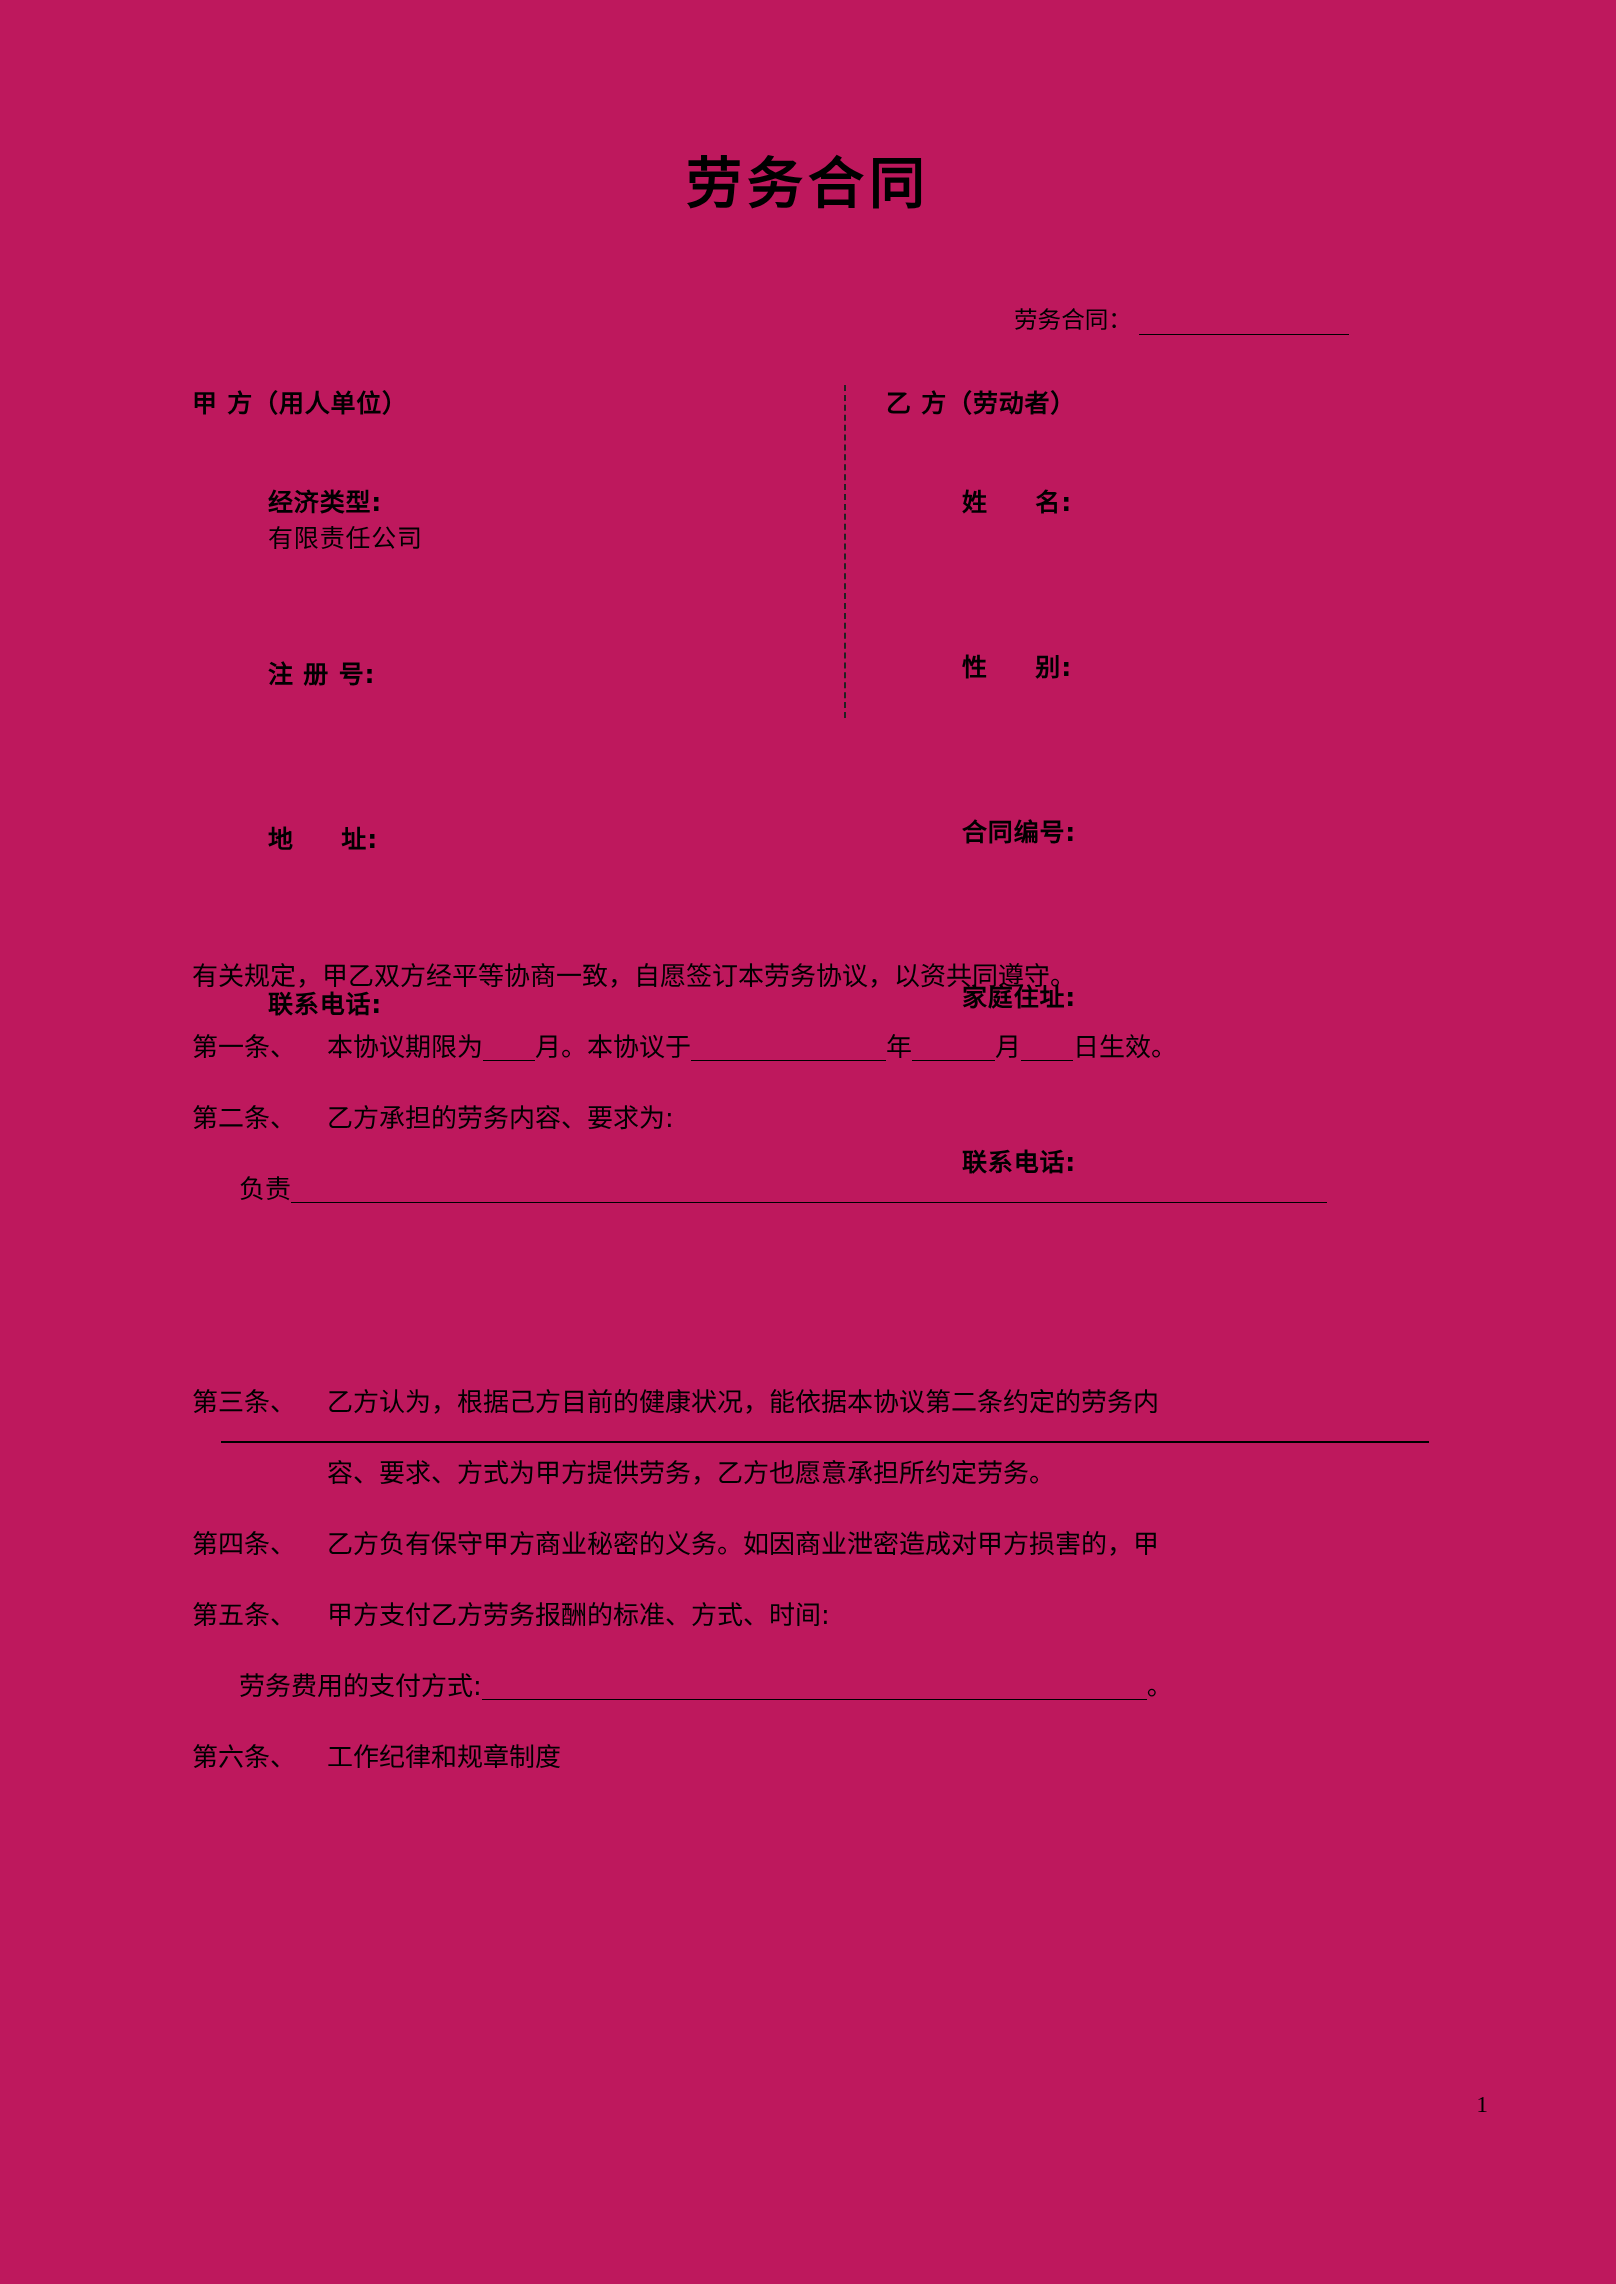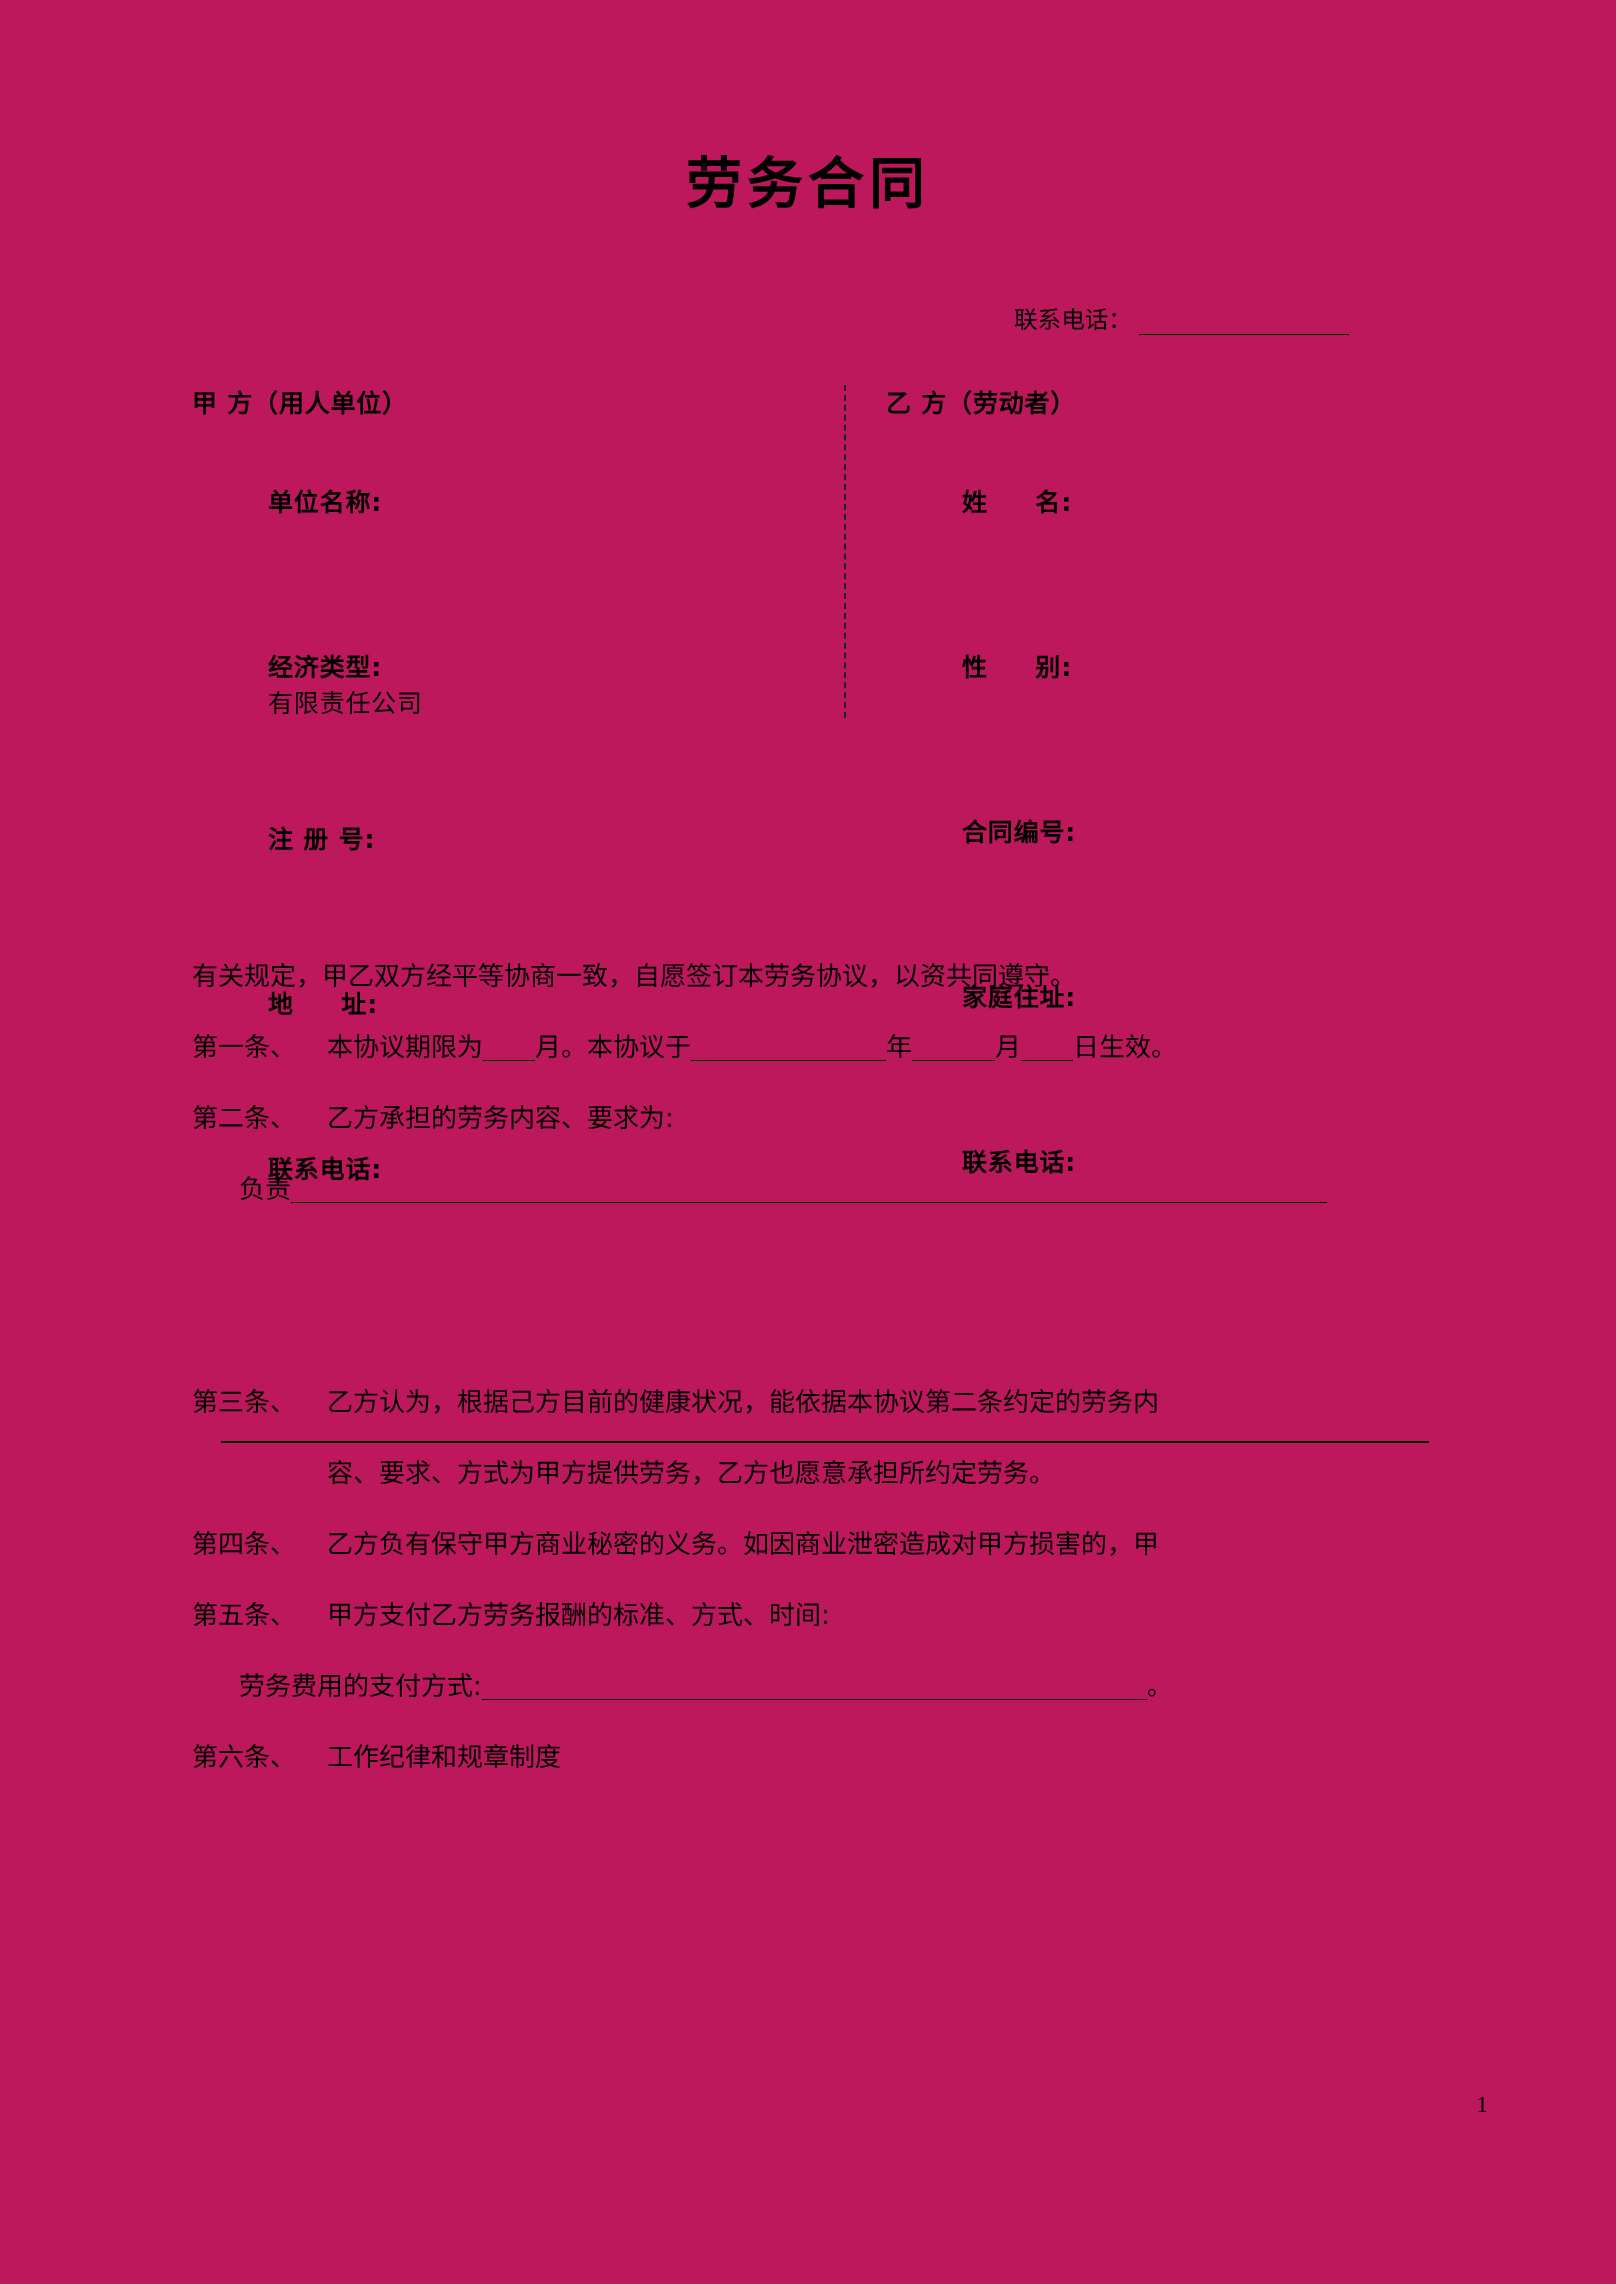--- a/index.html
+++ b/index.html
@@ -167,35 +167,31 @@
   }
 </style>
 </head>
 <body>
 
 <div class="page">
 
   <div class="doc-title">劳务合同</div>
 
   <div class="contract-no">
-    <span>联系电话：</span>
+    <span>劳务合同：</span>
     <span class="blank-line"></span>
   </div>
 
   <div class="parties">
 
     <div class="party-divider"></div>
 
     <div class="party-col left">
       <div class="party-heading">甲 方（用人单位）</div>
 
-      <div class="party-field">
-        <span>单位名称:</span>
-        <span class="field-value"></span>
-      </div>
 
       <div class="party-field">
         <span>经济类型:</span>
         <span class="field-value">有限责任公司</span>
       </div>
 
       <div class="party-field">
         <span>注 册 号:</span>
         <span class="field-value"></span>
       </div>

